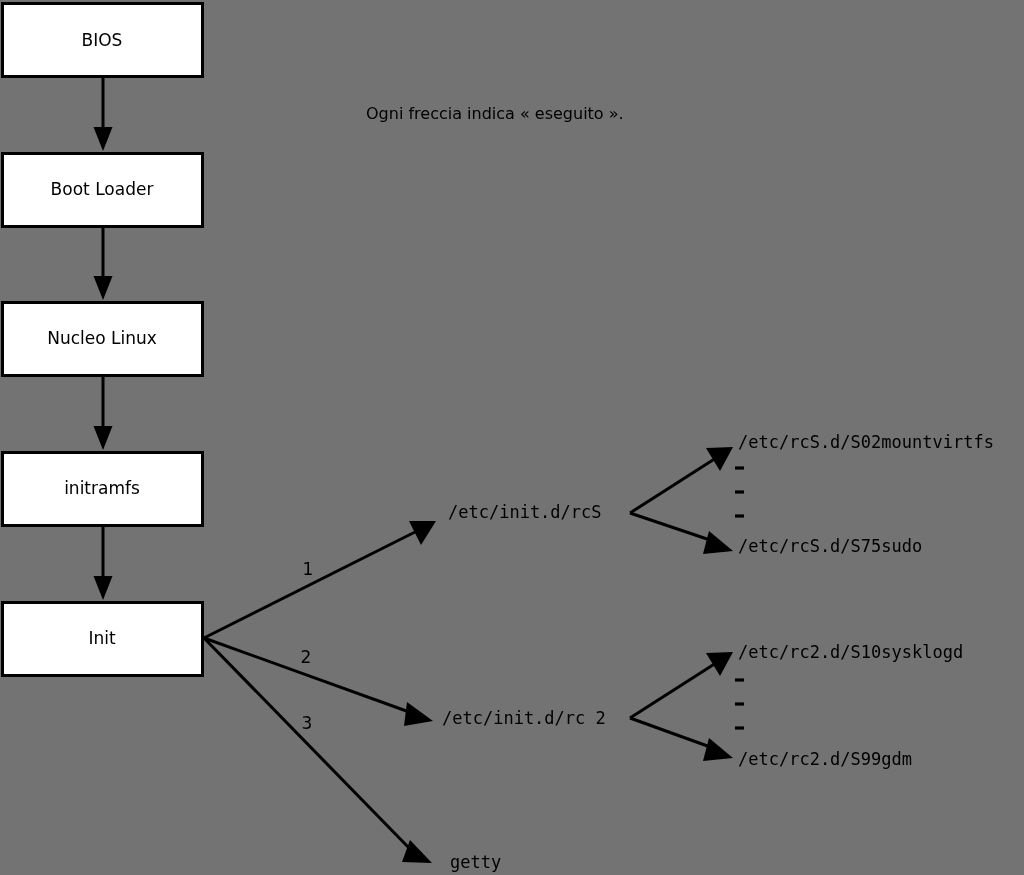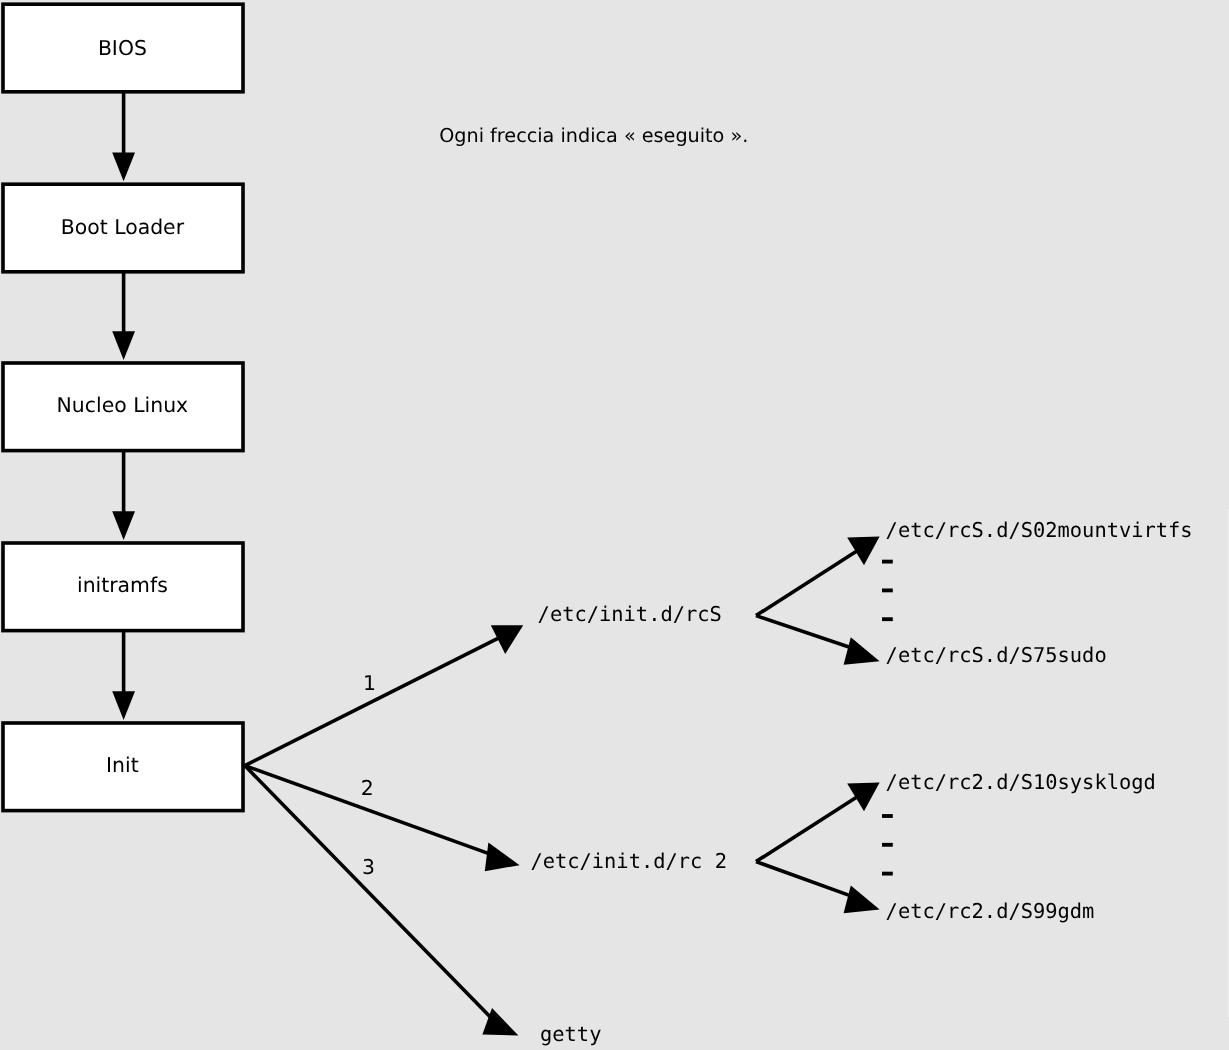--- a/index.html
+++ b/index.html
@@ -5,21 +5,21 @@
 <style>
   html, body {
     margin: 0;
     padding: 0;
     background: #ffffff;
   }
   #page {
     position: relative;
     width: 1024px;
     height: 875px;
-    background: #e5e5e5;
+    background: #737373;
     overflow: hidden;
     font-family: "DejaVu Sans", sans-serif;
   }
   #diagram-svg {
     position: absolute;
     left: 0;
     top: 0;
     width: 1024px;
     height: 875px;
   }

